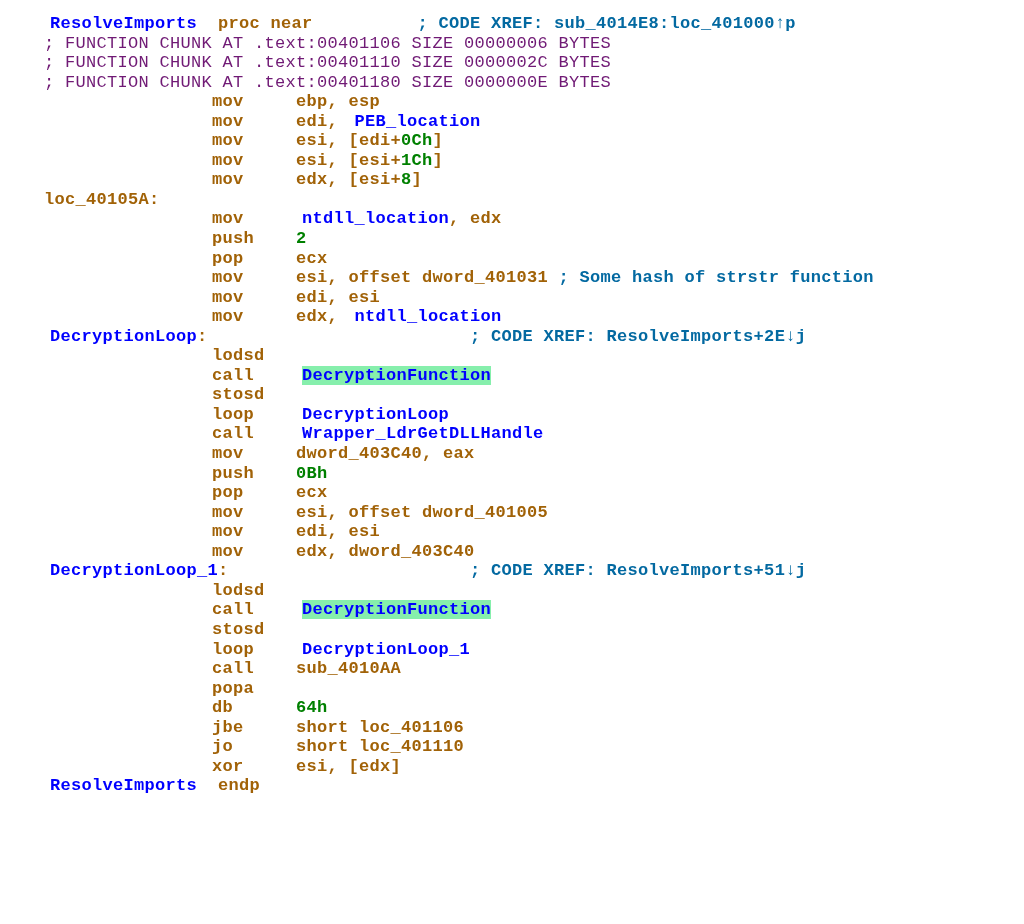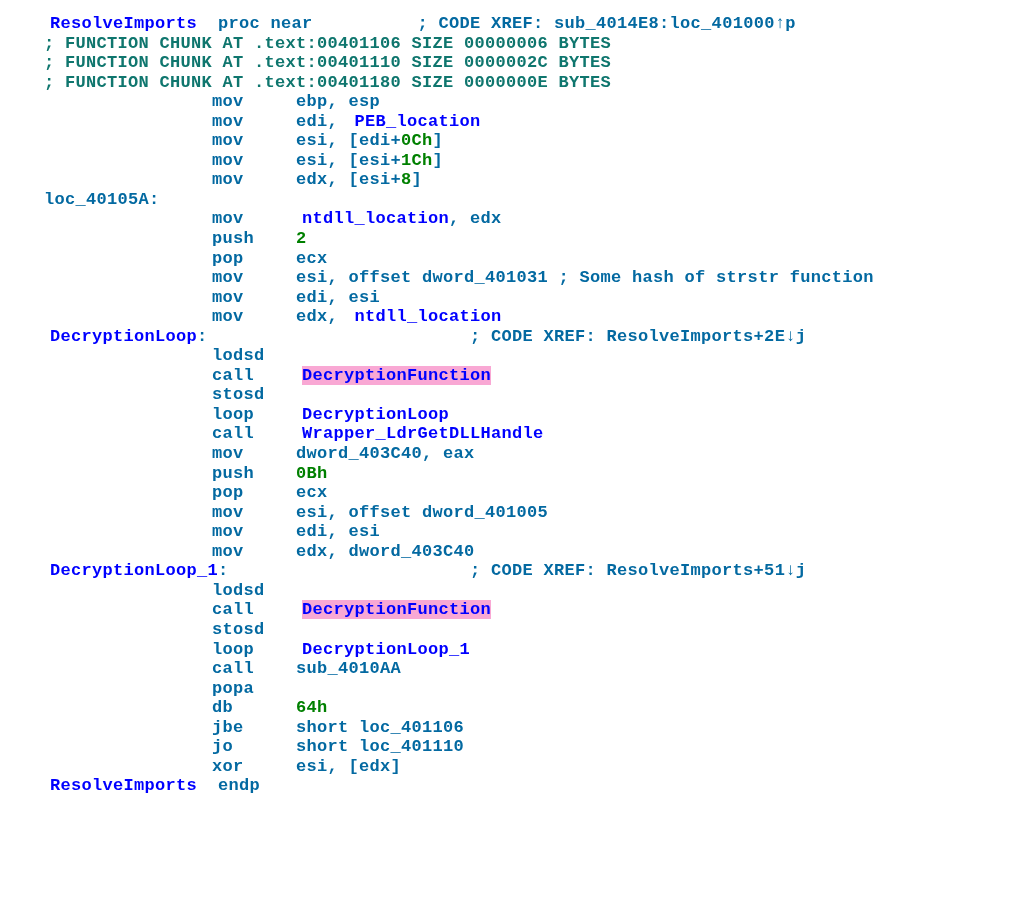--- a/index.html
+++ b/index.html
@@ -13,23 +13,23 @@
   .listing {
     font-family: "Courier New", Courier, monospace;
     font-size: 17px;
     line-height: 1.15;
     font-weight: bold;
     white-space: pre;
     padding: 14px 0 0 44px;
     letter-spacing: 0.3px;
     color: #000080;
   }
-  .kw   { color: #0369a1; }          
+  .kw   { color: #a16207; }          
   .sym  { color: #0000ff; margin-left: 6px; }          
   .num  { color: #008000; }          
   .cmnt { color: #0369a1; }          
-  .gray { color: #0f766e; font-weight: bold; text-align: center; } 
-  .hl   { background: #f9a8d4; }
+  .gray { color: #701a75; font-weight: normal; text-align: center; } 
+  .hl   { background: #86efac; }
 </style>
 </head>
 <body>
 
 <div class="listing"><div><span class="sym">ResolveImports</span><span class="kw">  proc near          </span><span class="cmnt">; CODE XREF: sub_4014E8:loc_401000↑p</span></div><div><span class="kw"></span></div><div><span class="gray">; FUNCTION CHUNK AT .text:00401106 SIZE 00000006 BYTES</span></div><div><span class="gray">; FUNCTION CHUNK AT .text:00401110 SIZE 0000002C BYTES</span></div><div><span class="gray">; FUNCTION CHUNK AT .text:00401180 SIZE 0000000E BYTES</span></div><div><span class="kw"></span></div><div>                <span class="kw">mov     ebp, esp</span></div><div>                <span class="kw">mov     edi, </span><span class="sym">PEB_location</span></div><div>                <span class="kw">mov     esi, [edi+</span><span class="num">0Ch</span><span class="kw">]</span></div><div>                <span class="kw">mov     esi, [esi+</span><span class="num">1Ch</span><span class="kw">]</span></div><div>                <span class="kw">mov     edx, [esi+</span><span class="num">8</span><span class="kw">]</span></div><div><span class="kw"></span></div><div><span class="kw">loc_40105A:</span></div><div>                <span class="kw">mov     </span><span class="sym">ntdll_location</span><span class="kw">, edx</span></div><div>                <span class="kw">push    </span><span class="num">2</span></div><div>                <span class="kw">pop     ecx</span></div><div>                <span class="kw">mov     esi, offset dword_401031 </span><span class="cmnt">; Some hash of strstr function</span></div><div>                <span class="kw">mov     edi, esi</span></div><div>                <span class="kw">mov     edx, </span><span class="sym">ntdll_location</span></div><div><span class="kw"></span></div><div><span class="sym">DecryptionLoop</span><span class="kw">:                         </span><span class="cmnt">; CODE XREF: ResolveImports+2E↓j</span></div><div>                <span class="kw">lodsd</span></div><div>                <span class="kw">call    </span><span class="sym hl">DecryptionFunction</span></div><div>                <span class="kw">stosd</span></div><div>                <span class="kw">loop    </span><span class="sym">DecryptionLoop</span></div><div>                <span class="kw">call    </span><span class="sym">Wrapper_LdrGetDLLHandle</span></div><div>                <span class="kw">mov     dword_403C40, eax</span></div><div>                <span class="kw">push    </span><span class="num">0Bh</span></div><div>                <span class="kw">pop     ecx</span></div><div>                <span class="kw">mov     esi, offset dword_401005</span></div><div>                <span class="kw">mov     edi, esi</span></div><div>                <span class="kw">mov     edx, dword_403C40</span></div><div><span class="kw"></span></div><div><span class="sym">DecryptionLoop_1</span><span class="kw">:                       </span><span class="cmnt">; CODE XREF: ResolveImports+51↓j</span></div><div>                <span class="kw">lodsd</span></div><div>                <span class="kw">call    </span><span class="sym hl">DecryptionFunction</span></div><div>                <span class="kw">stosd</span></div><div>                <span class="kw">loop    </span><span class="sym">DecryptionLoop_1</span></div><div>                <span class="kw">call    sub_4010AA</span></div><div>                <span class="kw">popa</span></div><div>                <span class="kw">db      </span><span class="num">64h</span></div><div>                <span class="kw">jbe     short loc_401106</span></div><div>                <span class="kw">jo      short loc_401110</span></div><div>                <span class="kw">xor     esi, [edx]</span></div><div><span class="sym">ResolveImports</span><span class="kw">  endp</span></div></div>
 
 </body></html>

